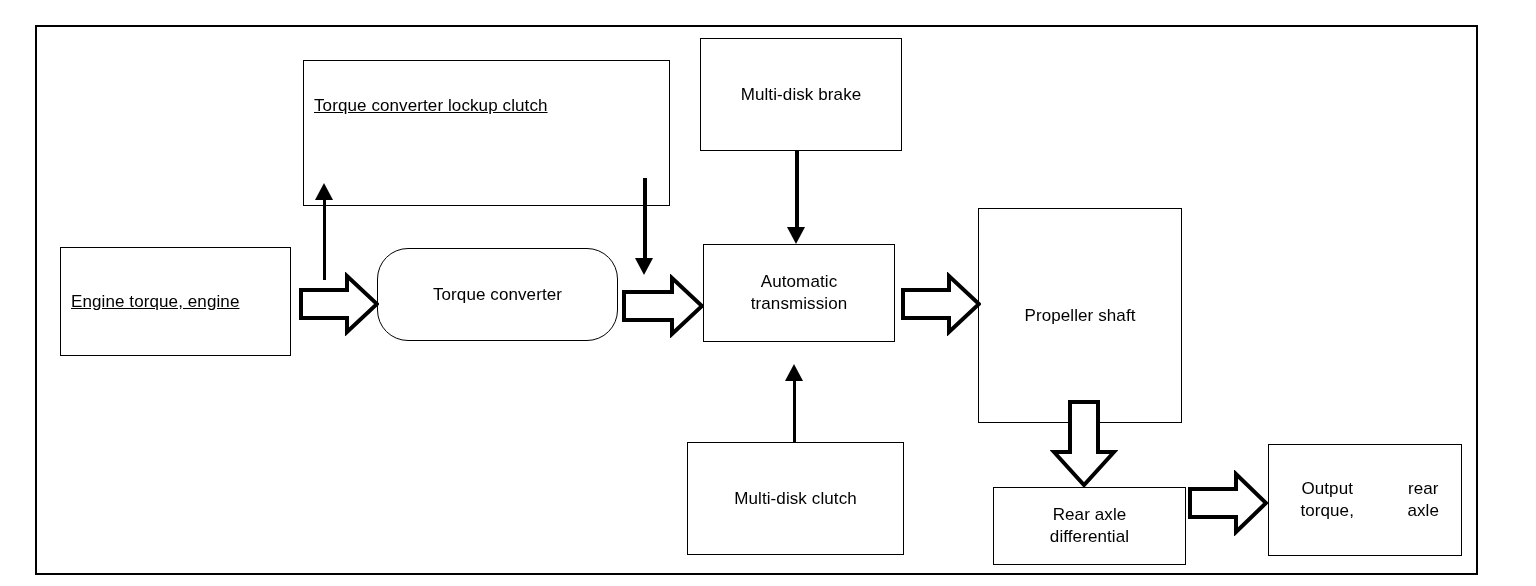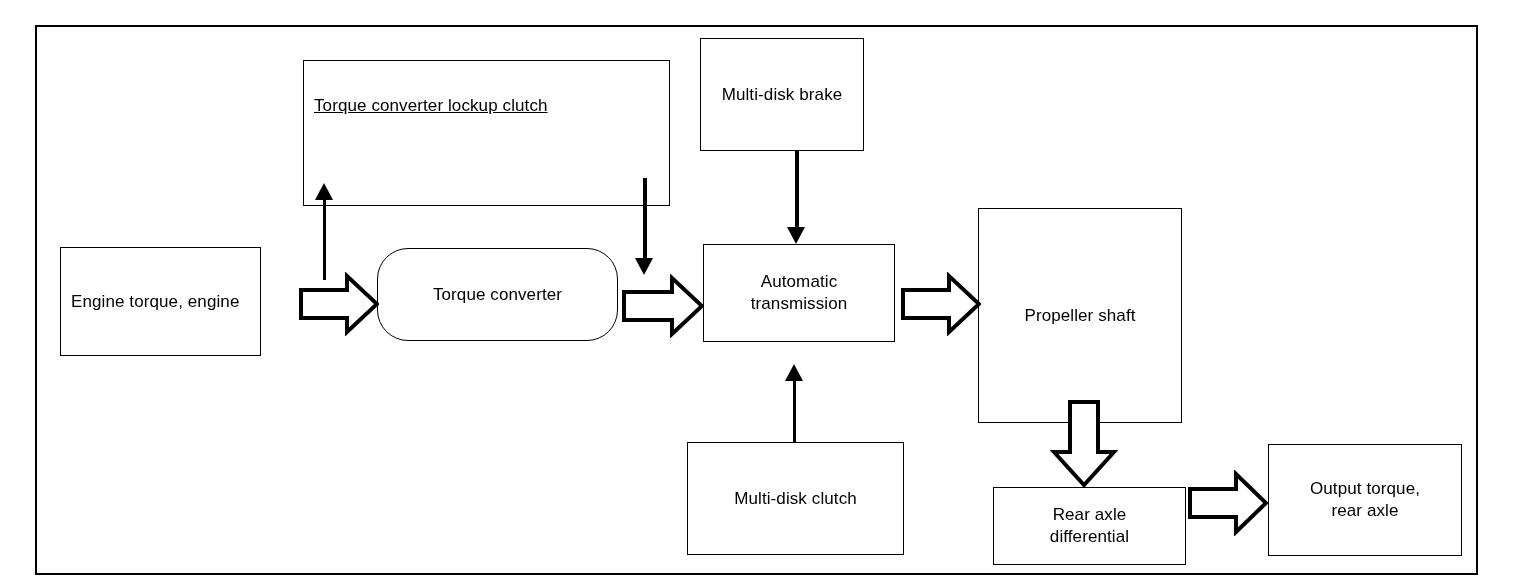--- a/index.html
+++ b/index.html
@@ -75,25 +75,25 @@
 <body>
 
 <div id="canvas">
 
   <div class="frame"></div>
 
   <div class="node left-text top-text" style="left:303px; top:60px; width:367px; height:146px;">
     <span class="lbl">Torque converter lockup clutch</span>
   </div>
 
-  <div class="node" style="left:700px; top:38px; width:164px; height:113px;">
+  <div class="node" style="left:700px; top:38px; width:202px; height:113px;">
     <span class="lbl">Multi-disk brake</span>
   </div>
 
-  <div class="node left-text" style="left:60px; top:247px; width:201px; height:109px;">
+  <div class="node left-text" style="left:60px; top:247px; width:231px; height:109px;text-decoration:underline;">
     <span class="lbl">Engine torque, engine</span>
   </div>
 
   <div class="node" style="left:377px; top:248px; width:241px; height:93px;border-radius:31px;">
     <span class="lbl">Torque converter</span>
   </div>
 
   <div class="node" style="left:703px; top:244px; width:192px; height:98px; flex-direction:column;">
     <span class="lbl">Automatic</span>
     <span class="lbl">transmission</span>
@@ -105,21 +105,21 @@
 
   <div class="node" style="left:687px; top:442px; width:217px; height:113px;">
     <span class="lbl">Multi-disk clutch</span>
   </div>
 
   <div class="node" style="left:993px; top:487px; width:193px; height:78px; flex-direction:column;">
     <span class="lbl">Rear axle</span>
     <span class="lbl">differential</span>
   </div>
 
-  <div class="node" style="left:1268px; top:444px; width:194px; height:112px; flex-direction:column;">
+  <div class="node" style="left:1268px; top:444px; width:194px; height:112px; ">
     <span class="lbl">Output torque,</span>
     <span class="lbl">rear axle</span>
   </div>
 
   <div class="tline" style="left:323px; top:196px; width:3px; height:84px;"></div>
   <div class="thead-up" style="left:315px; top:183px;"></div>
 
   <div class="tline" style="left:643px; top:178px; width:4px; height:84px;"></div>
   <div class="thead-down" style="left:635px; top:258px;"></div>
 

